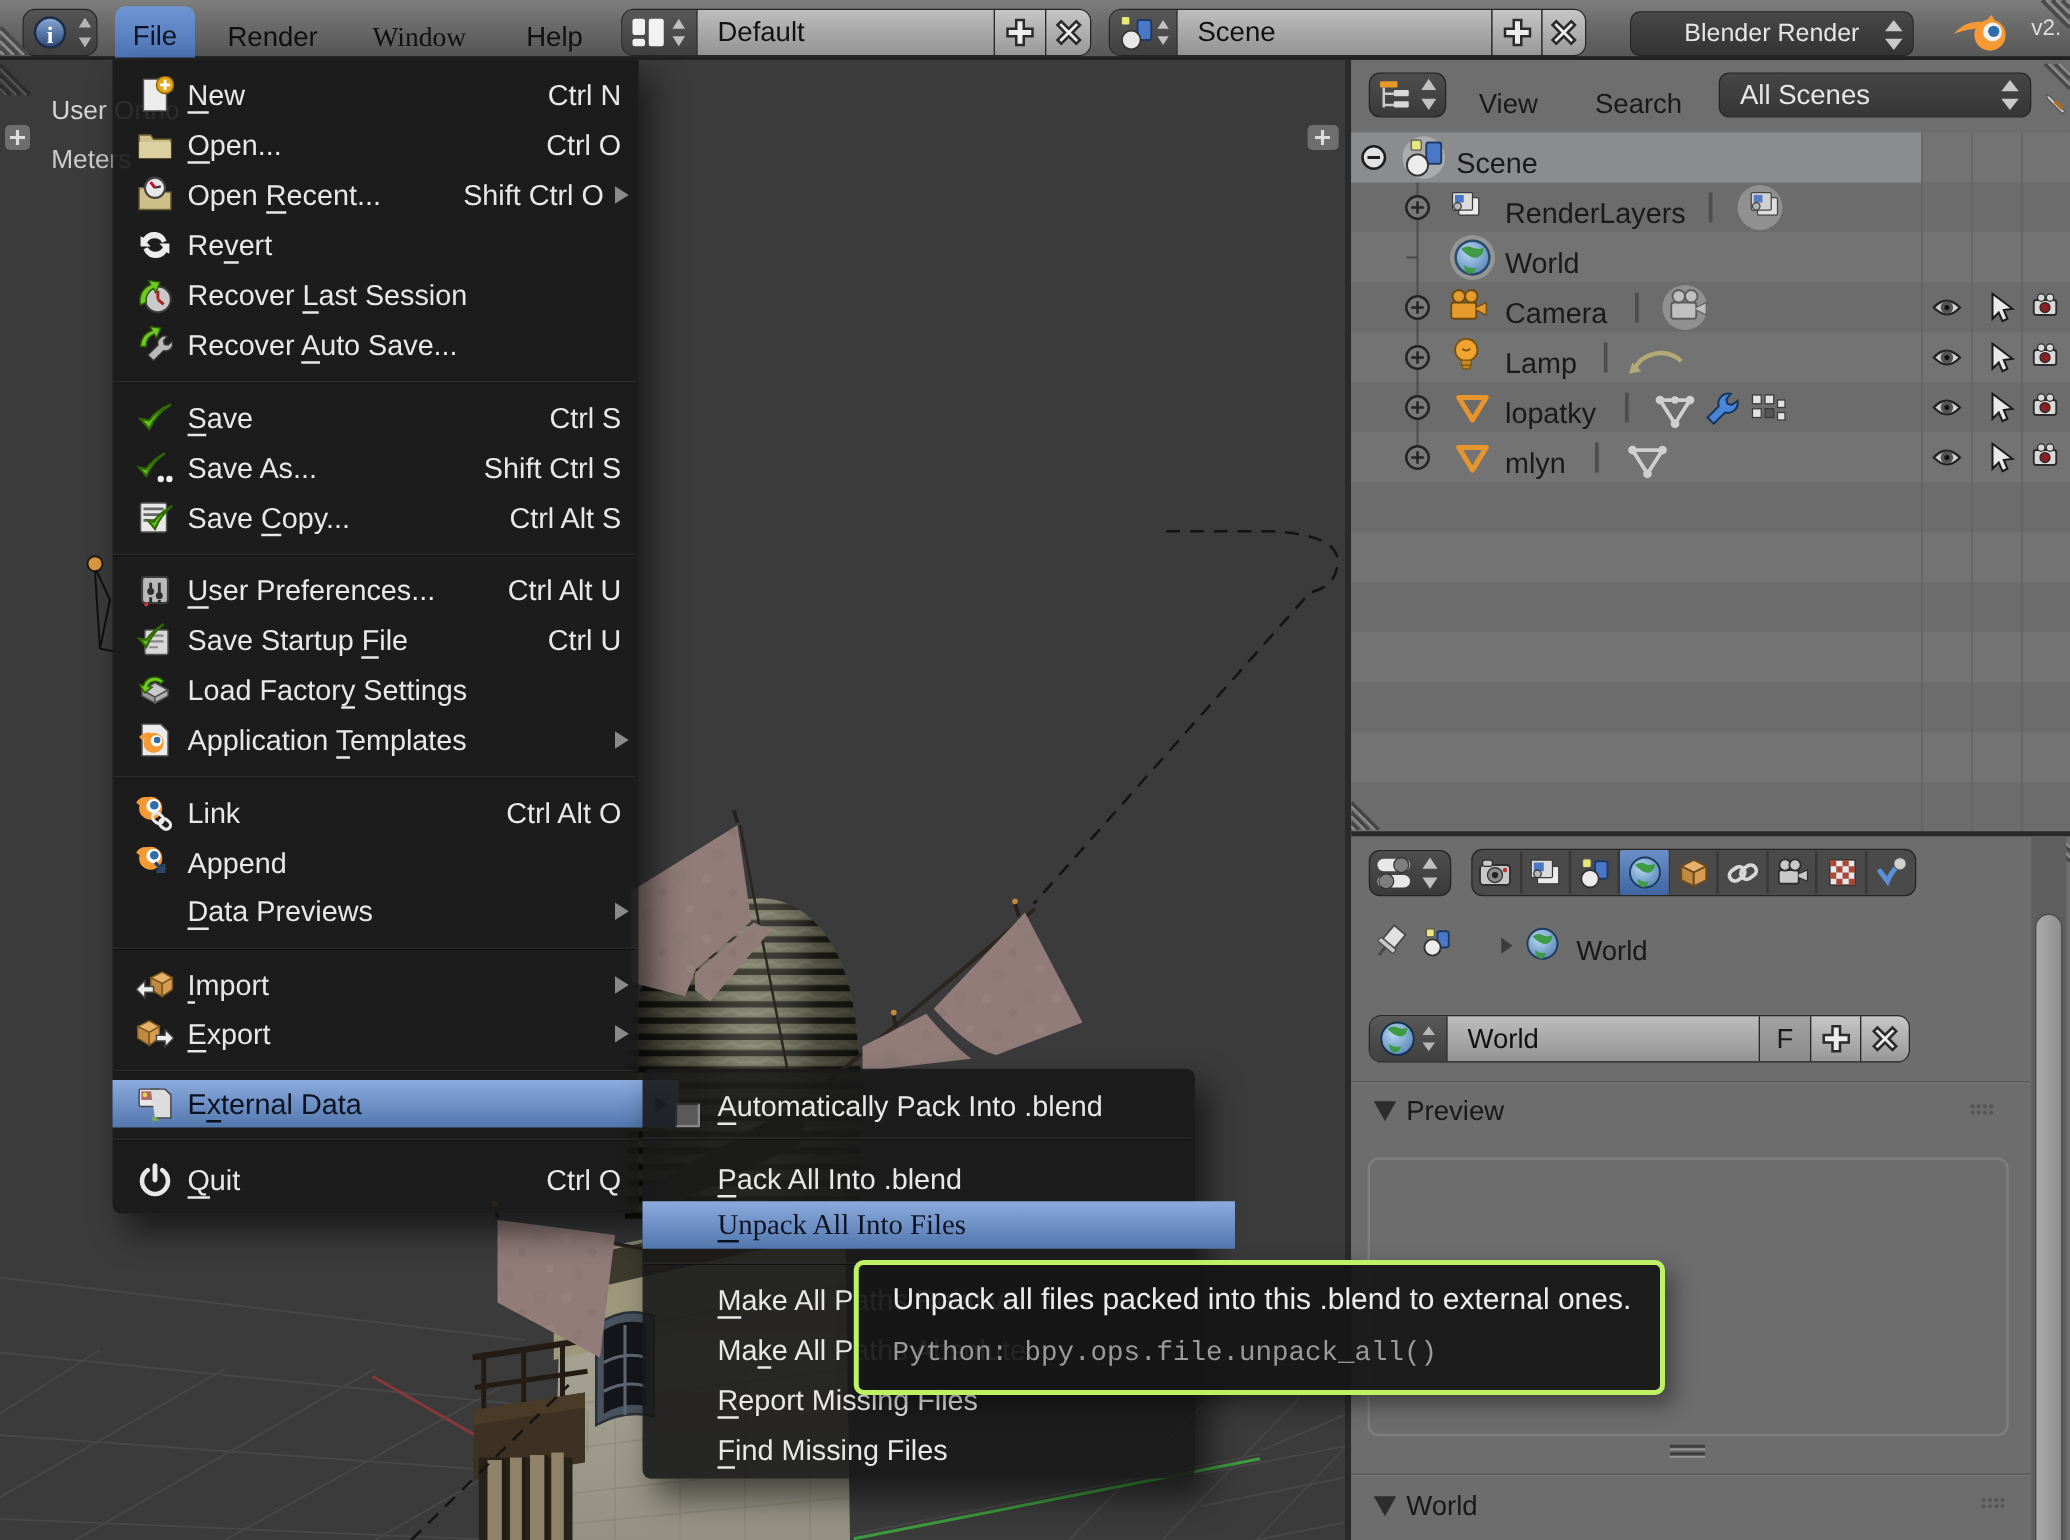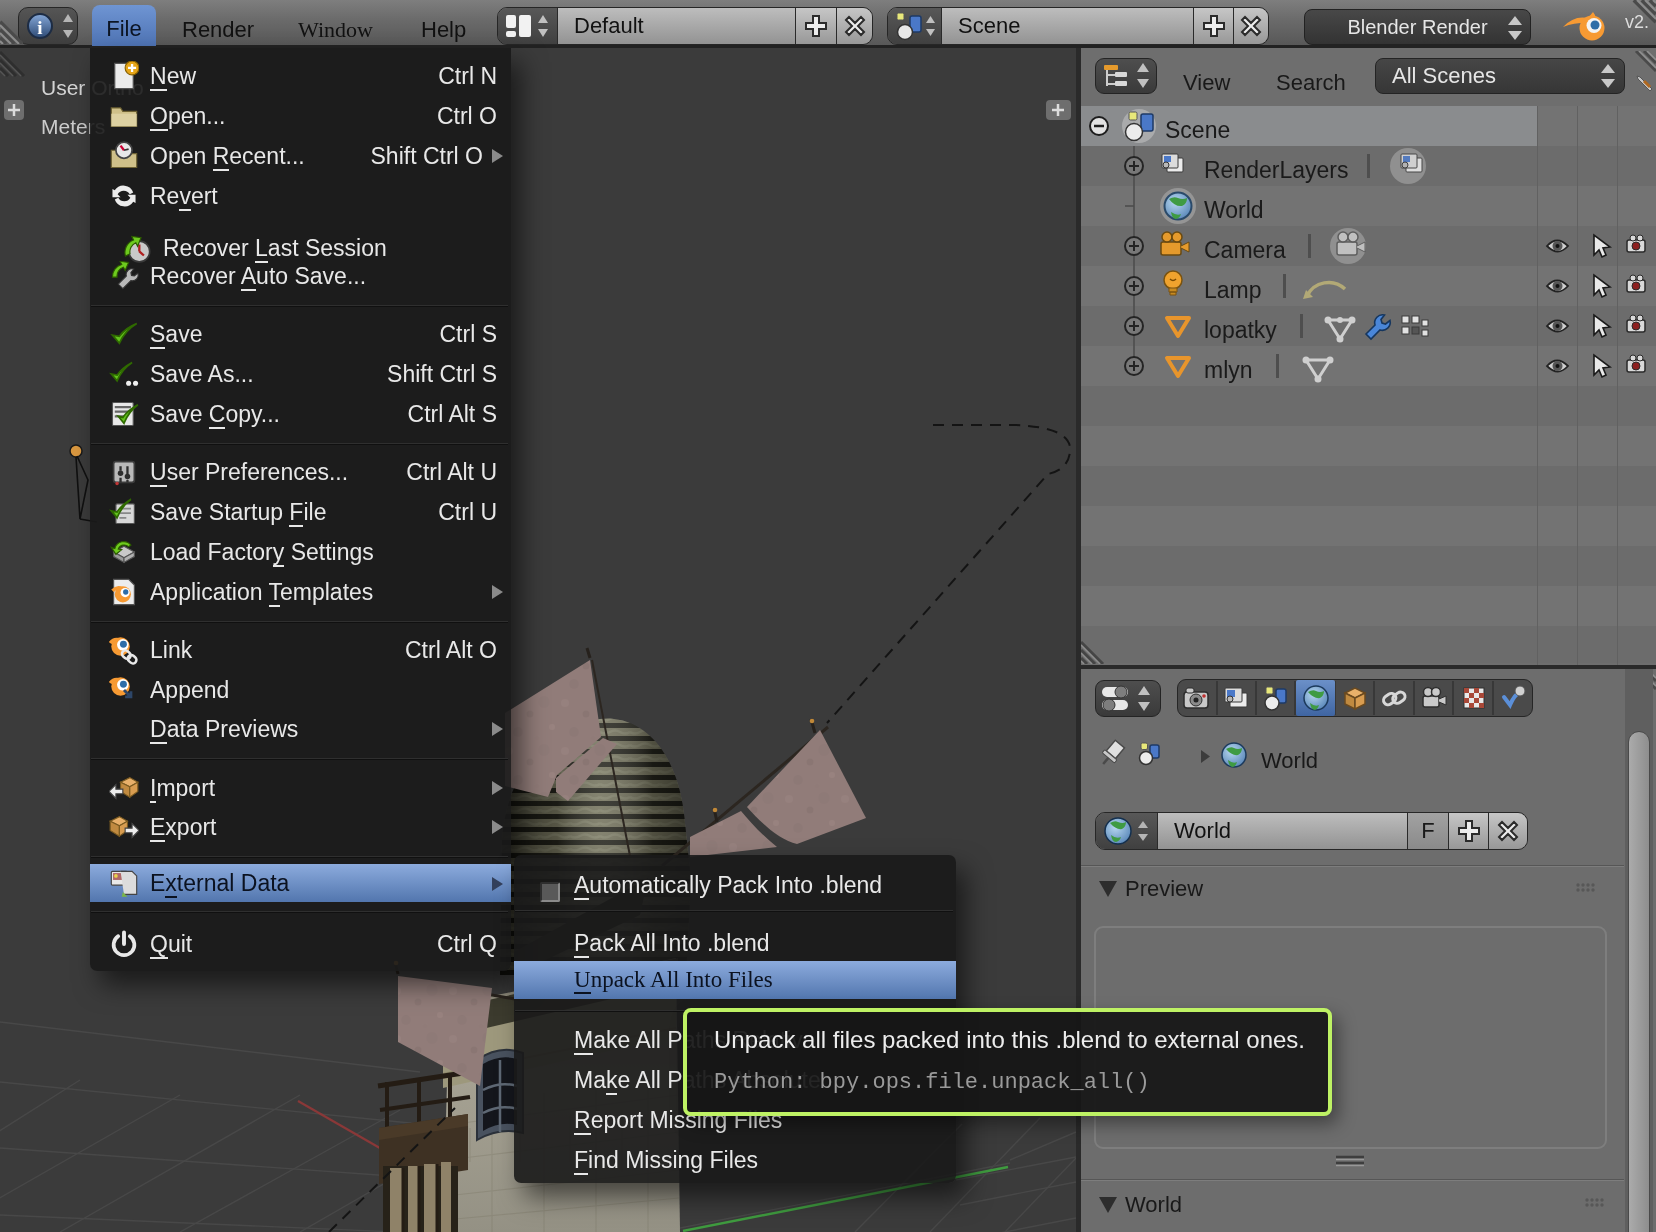--- a/index.html
+++ b/index.html
@@ -38,21 +38,21 @@
   
   .menu{position:absolute;background:rgba(25,25,25,0.9);box-shadow:10px 14px 26px rgba(0,0,0,0.55);
      border-radius:0 0 7px 7px;z-index:20;}
   .mi{position:absolute;left:0;width:100%;height:40px;color:#e8e8e8;font-size:23px;}
   .mi .txt{position:absolute;left:60px;top:0;line-height:40px;white-space:pre;}
   .mi .sc{position:absolute;right:14px;top:0;line-height:40px;}
   .mi .icon{position:absolute;left:19px;top:5px;width:30px;height:30px;}
   .mi .arrow{position:absolute;right:8px;top:13px;width:0;height:0;
      border-left:11px solid #8a8a8a;border-top:7px solid transparent;border-bottom:7px solid transparent;}
   .msep{position:absolute;left:1px;width:99%;height:1px;background:#2f2f2f;border-bottom:1px solid #101010;}
-  .hl{background:linear-gradient(#8cabdd,#5276ae);color:#0b1220;}
+  .hl{background:linear-gradient(#8cabdd,#5276ae);color:#0b1220;padding-left:32px;}
   .hl .arrow{border-left-color:#33405c;}
   u{text-decoration:none;border-bottom:2px solid currentColor;padding-bottom:0px;}
   
   #tooltip{position:absolute;left:683px;top:1008px;width:649px;height:108px;background:rgba(22,22,22,0.93);
      border:4px solid #bef264;border-radius:8px;z-index:30;box-sizing:border-box;box-shadow:6px 8px 18px rgba(0,0,0,0.4);}
   #tooltip .t1{position:absolute;left:27px;top:14px;font-size:24px;color:#ececec;white-space:pre;}
   #tooltip .t2{position:absolute;left:27px;top:58px;font-size:22px;color:#9a9a9a;font-family:"Liberation Mono",monospace;white-space:pre;}
 </style></head>
 <body>
 
@@ -788,21 +788,21 @@
       <span class="sc" style="right:28px;">Shift Ctrl O</span>
       <span class="arrow"></span>
     </div>
   <div class="mi" style="top:128px;">
       <svg class="icon" viewBox="0 0 26 26">
         <path d="M21 10 a9 9 0 0 0 -16 -2 l-2 -1 v7 h7 l-2.5 -2.5 a6 6 0 0 1 10.5 0 z" fill="#ececec"></path>
         <path d="M5 16 a9 9 0 0 0 16 2 l2 1 v-7 h-7 l2.5 2.5 a6 6 0 0 1 -10.5 0 z" fill="#ececec"></path>
       </svg>
       <span class="txt">Re<u>v</u>ert</span>
     </div>
-  <div class="mi" style="top:180px;margin-left:13px;">
+  <div class="mi" style="top:168px;">
       <svg class="icon" viewBox="0 0 26 26">
         <circle cx="15" cy="16" r="9" fill="#c9c9c9" stroke="#3a3a3a" stroke-width="1.5"></circle>
         <path d="M15 16 V10 M15 16 l4 3.5" stroke="#b02020" stroke-width="2"></path>
         <path d="M3 20 a11.5 11.5 0 0 1 7 -14 l-1.5 -3 l8 1 l-3 7.5 l-1.5 -3 a8.5 8.5 0 0 0 -5 9.5 z" fill="#6ecb1e" stroke="#2c5a00" stroke-width="1"></path>
       </svg>
       <span class="txt">Recover <u>L</u>ast Session</span>
     </div>
   <div class="mi" style="top:208px;">
       <svg class="icon" viewBox="0 0 26 26">
         <path d="M10 16 l7 -7 a5 5 0 0 1 6.5 -6 l-2.5 3 l0.5 2.5 l2.5 0.5 l3 -2.5 a5 5 0 0 1 -6 6.5 l-7 7 z" fill="#b9b9b9" stroke="#333" stroke-width="1" transform="translate(-2,4)"></path>

